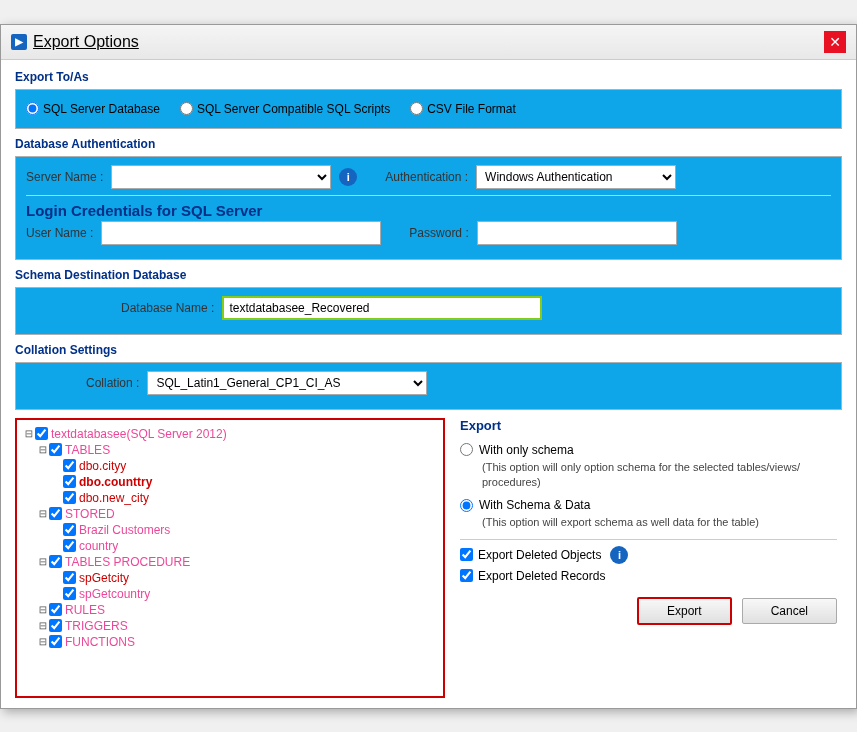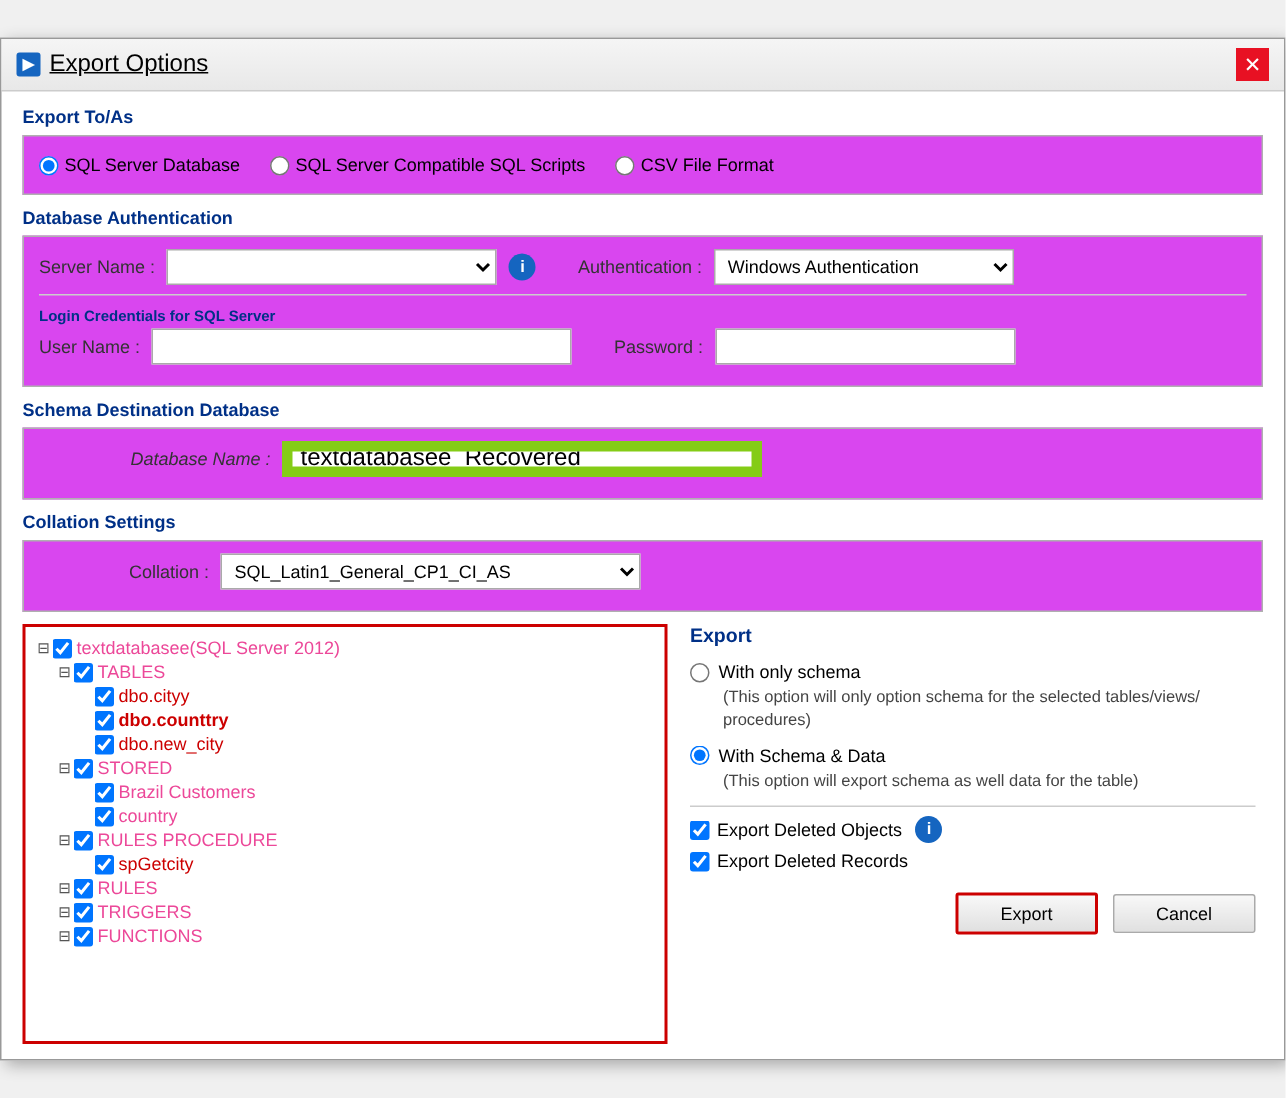--- a/index.html
+++ b/index.html
@@ -69,21 +69,21 @@
     }
     .section-label {
       font-weight: bold;
       font-size: 12px;
       color: #003087;
       margin-bottom: 5px;
     }
     .section-content {
       border: 1px solid #b0b0b0;
       padding: 8px 10px;
-      background: #d946ef;
+      background: #0ea5e9;
     }
     .radio-row {
       display: flex;
       align-items: center;
       gap: 20px;
       padding: 4px 0;
     }
     .radio-label {
       display: flex;
       align-items: center;
@@ -142,23 +142,23 @@
       cursor: pointer;
     }
     .separator {
       border: none;
       border-top: 1px solid #ccc;
       margin: 6px 0;
     }
     .db-name-input {
       width: 320px;
       height: 24px;
-      border: 7px solid #84cc16;
+      border: 2px solid #84cc16;
       padding: 0 5px;
-      font-size: 16px;
+      font-size: 12px;
     }
     .collation-select {
       width: 280px;
       height: 24px;
       border: 1px solid #aaa;
       padding: 0 4px;
       font-size: 12px;
       background: #fff;
       cursor: pointer;
     }
@@ -295,36 +295,36 @@
           <div class="info-icon">i</div>
           <span class="form-label" style="margin-left:20px;">Authentication :</span>
           <select class="auth-select">
             <option selected="">Windows Authentication</option>
             <option>SQL Server Authentication</option>
           </select>
         </div>
         <hr class="separator">
 
         <div style="margin-bottom:2px;">
-          <span style="font-weight:bold; color:#003087; font-size:10px;">Login Credentials for SQL Server</span>
+          <span style="font-weight:bold; color:#003087; font-size:15px;">Login Credentials for SQL Server</span>
         </div>
         <div class="form-row">
           <span class="form-label">User Name :</span>
           <input type="text" class="form-input username-input" value="" style="">
           <span class="form-label" style="margin-left:20px;">Password :</span>
           <input type="password" class="form-input password-input" value="" style="">
         </div>
       </div>
     </div>
 
     <div class="section">
       <div class="section-label">Schema Destination Database</div>
       <div class="section-content">
         <div class="form-row">
-          <span class="form-label" style="margin-left:61px;font-style:italic;">Database Name :</span>
+          <span class="form-label" style="margin-left:95px;">Database Name :</span>
           <input type="text" class="db-name-input" value="textdatabasee_Recovered" style="">
         </div>
       </div>
     </div>
 
     <div class="section">
       <div class="section-label">Collation Settings</div>
       <div class="section-content">
         <div class="form-row">
           <span class="form-label" style="margin-left:60px;">Collation :</span>
@@ -388,27 +388,32 @@
               <input type="checkbox" checked="" style="">
               <span class="tree-text">country</span>
             </div>
           </div>
         </div>
 
         <div class="tree-indent">
           <div class="tree-item">
             <span class="tree-expand">⊟</span>
             <input type="checkbox" checked="" style="">
-            <span class="tree-text">RULES PROCEDURE</span>
+            <span class="tree-text">TABLES PROCEDURE</span>
           </div>
           <div class="tree-indent">
             <div class="tree-item">
               <span class="tree-expand">&nbsp;</span>
               <input type="checkbox" checked="" style="">
               <span class="tree-text red">spGetcity</span>
+            </div>
+            <div class="tree-item">
+              <span class="tree-expand">&nbsp;</span>
+              <input type="checkbox" checked="" style="">
+              <span class="tree-text">spGetcountry</span>
             </div>
           </div>
         </div>
 
         <div class="tree-indent">
           <div class="tree-item">
             <span class="tree-expand">⊟</span>
             <input type="checkbox" checked="" style="">
             <span class="tree-text">RULES</span>
           </div>

